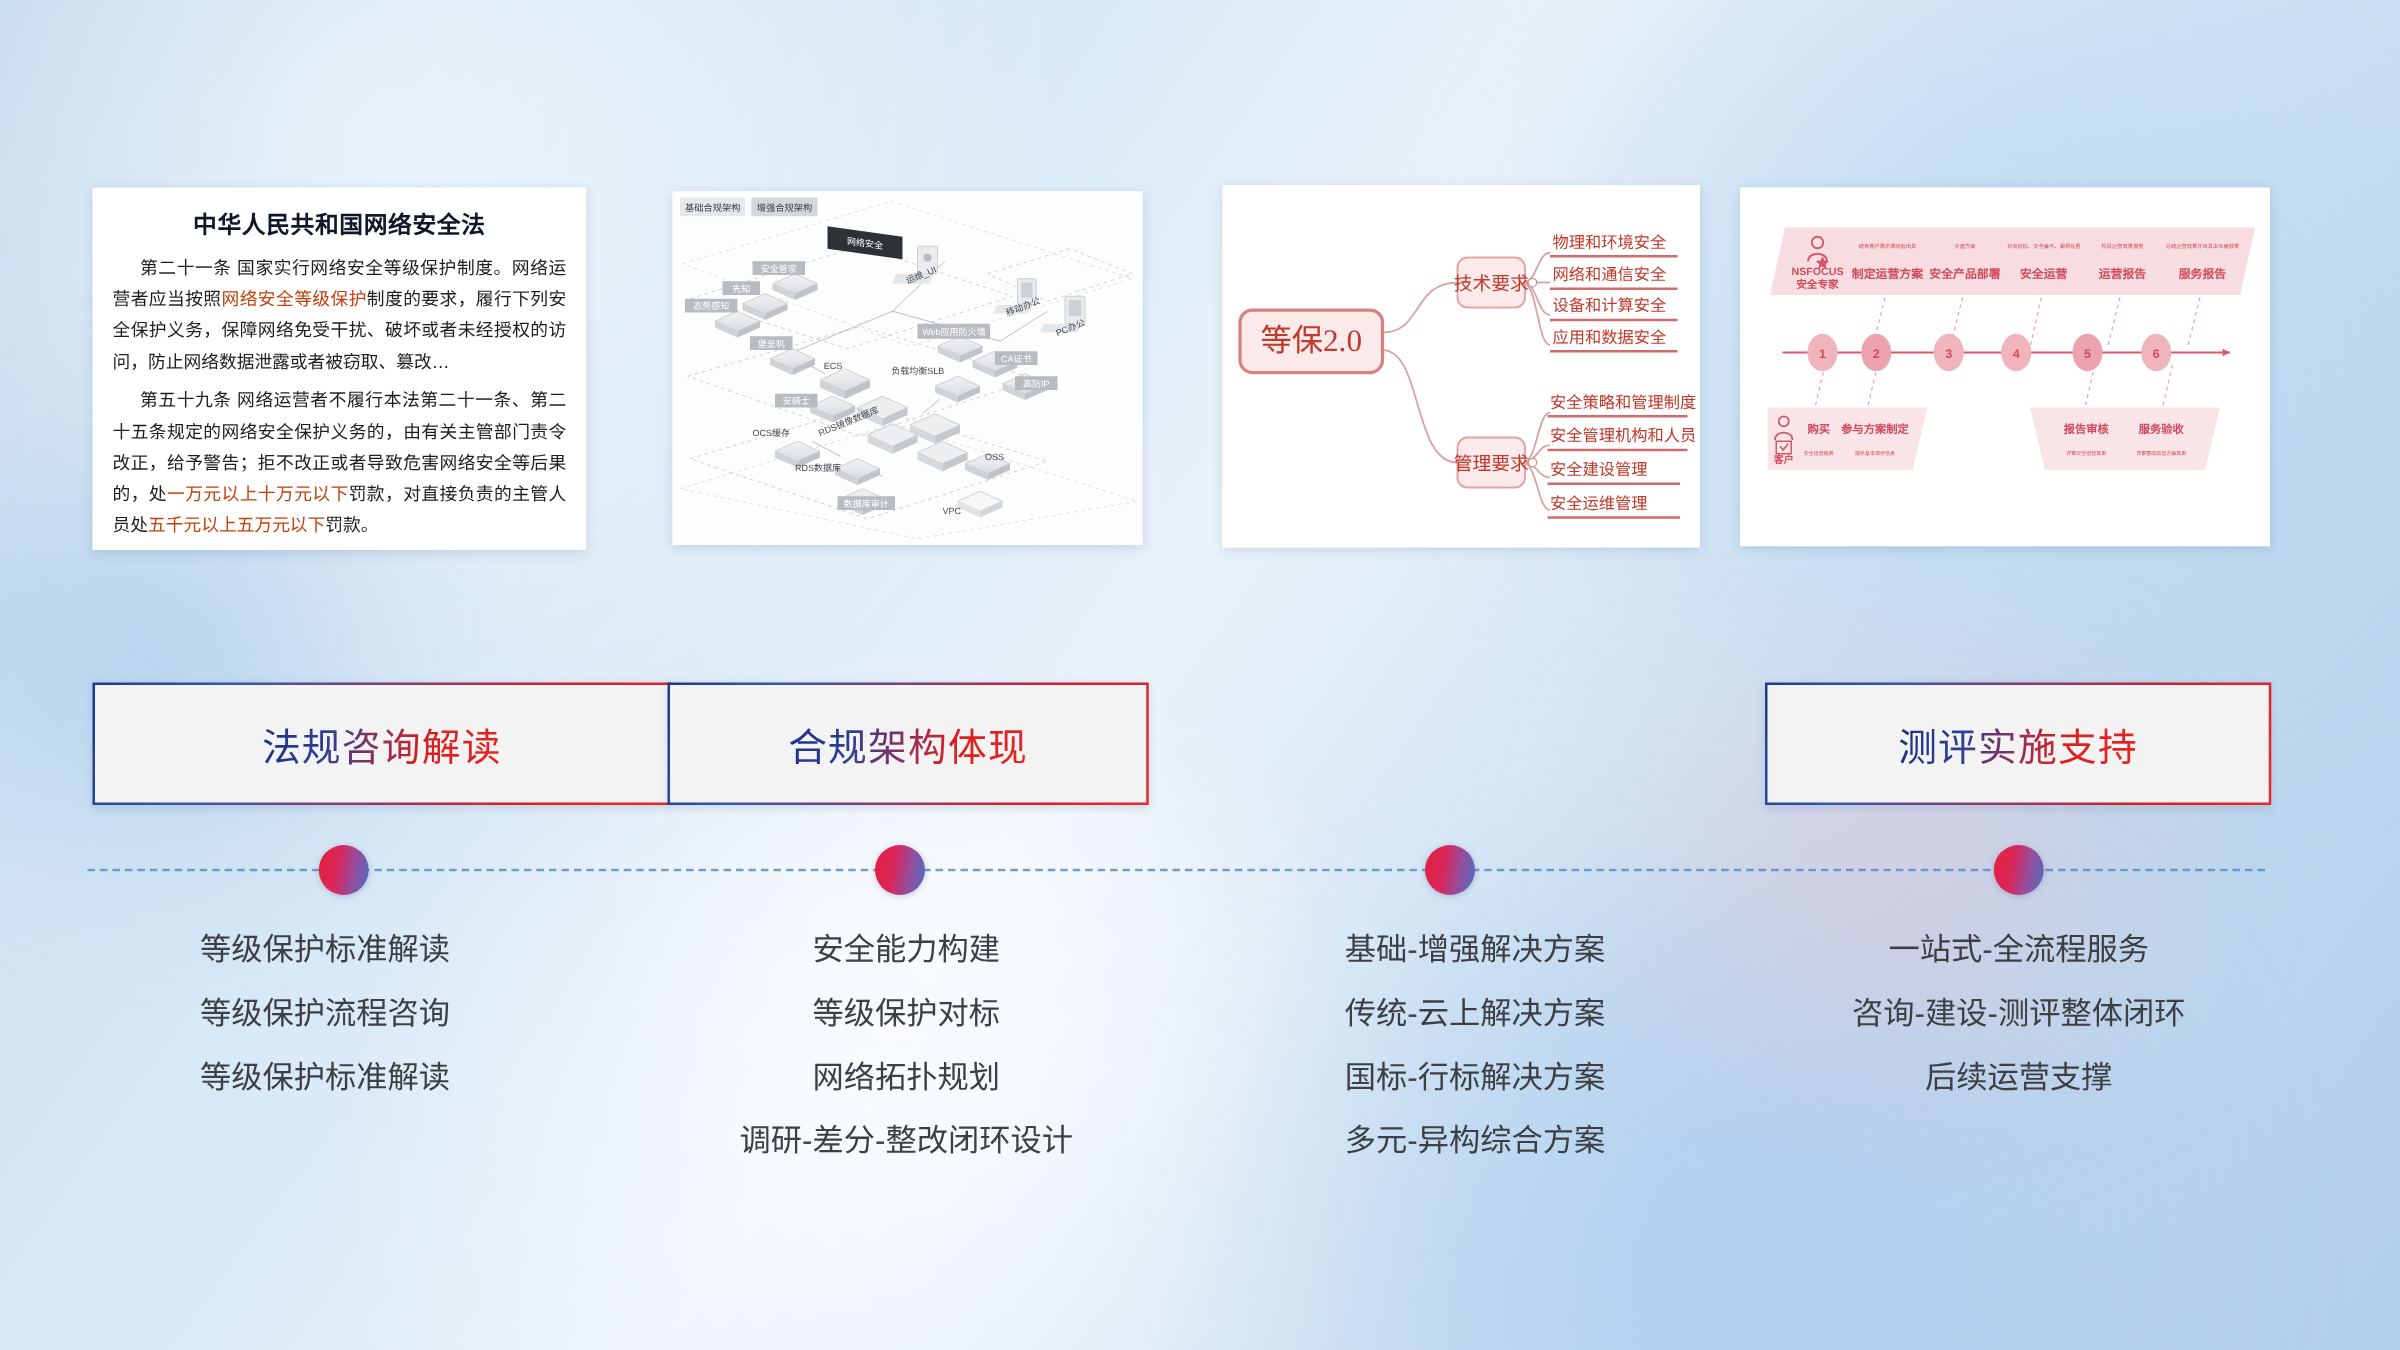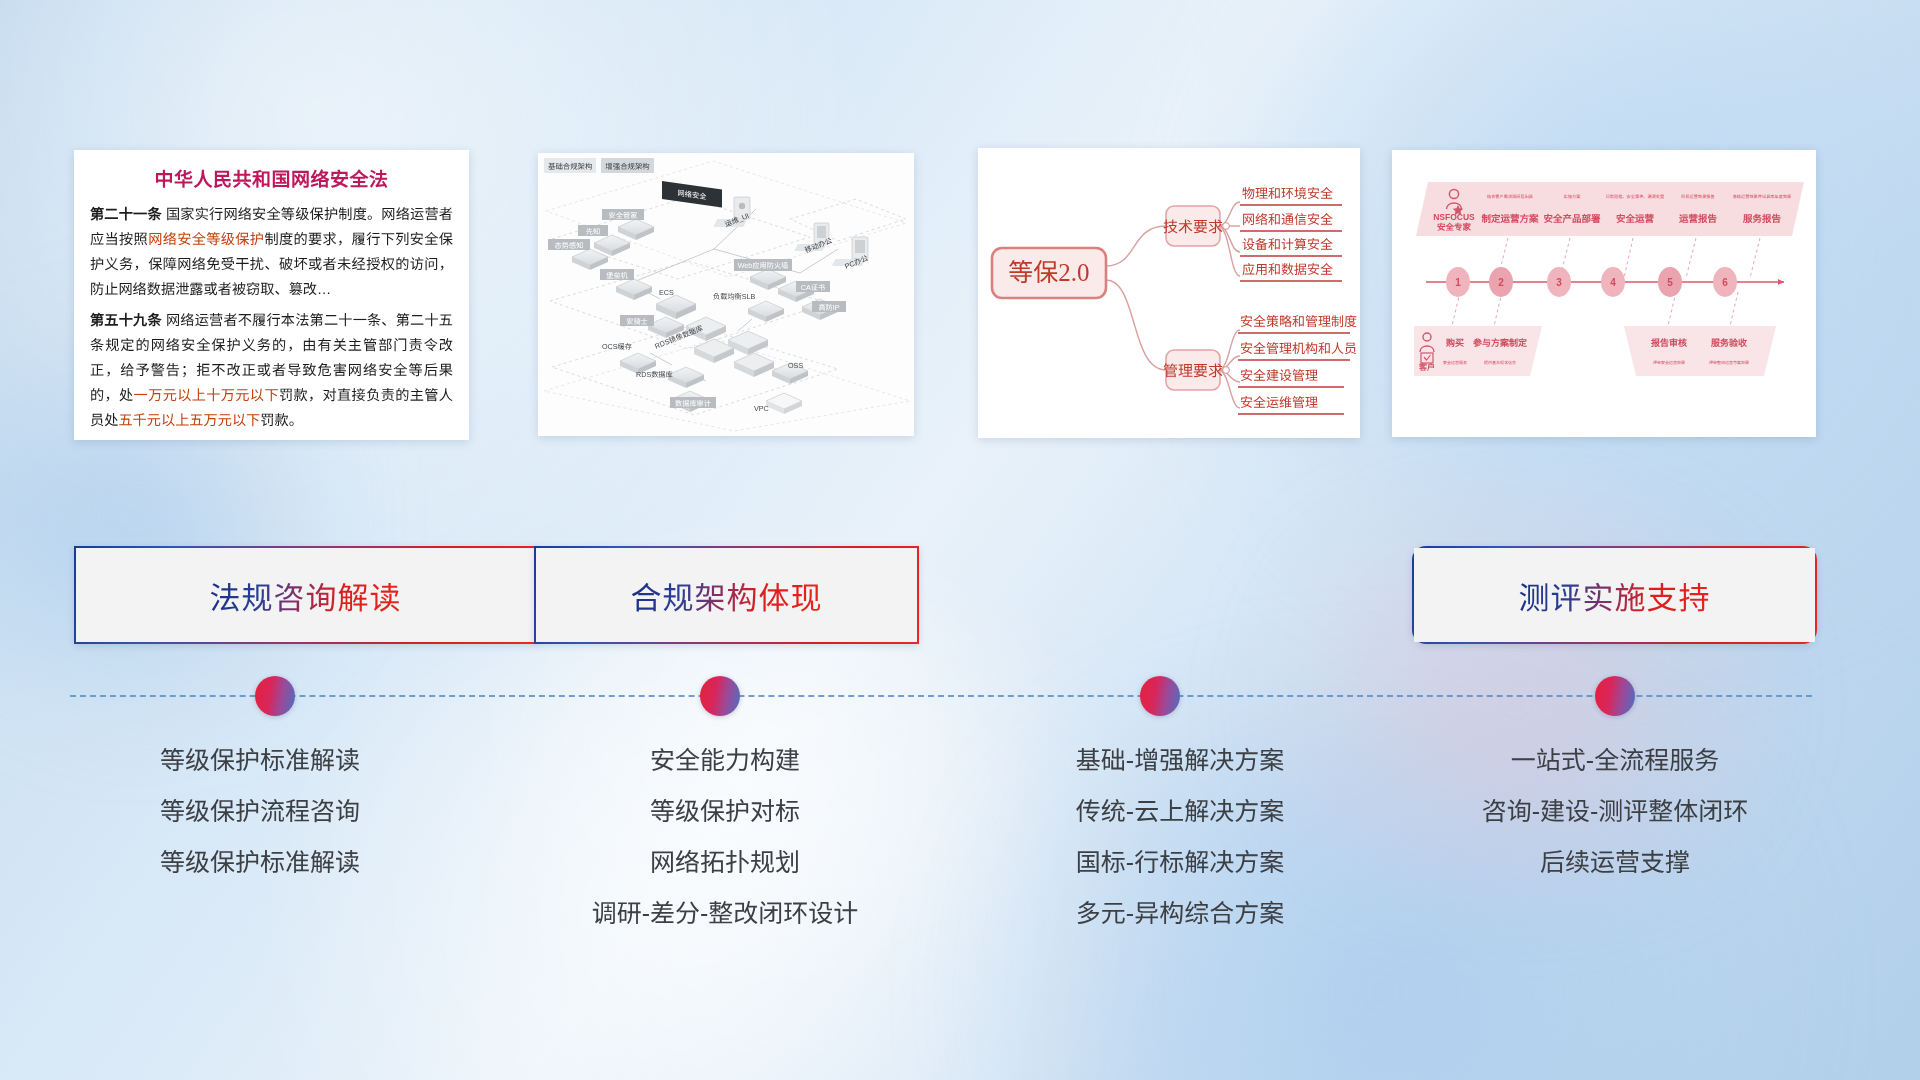--- a/index.html
+++ b/index.html
@@ -32,23 +32,23 @@
   
   .cards{position:absolute;left:0;top:0;width:1920px;height:470px;}
   .card{position:absolute;background:#fff;box-shadow:0 2px 9px rgba(40,70,110,.16);overflow:hidden;}
   .card.c1{left:74px;  top:150px; width:395px; height:290px;}
   .card.c2{left:538px; top:153px; width:376px; height:283px;}
   .card.c3{left:978px; top:148px; width:382px; height:290px;}
   .card.c4{left:1392px;top:150px; width:424px; height:287px;}
 
   
   .law{padding:14px 16px 8px 16px;box-sizing:border-box;height:100%;}
-  .law-title{text-align:center;font-weight:bold;font-size:19px;color:#be185d;letter-spacing:.5px;margin-bottom:11px;}
+  .law-title{text-align:center;font-weight:bold;font-size:19px;color:#0f172a;letter-spacing:.5px;margin-bottom:11px;}
   .law-p{font-size:14.2px;line-height:25px;color:#1d1d1d;text-align:justify;margin:0 0 6px 0;}
-  .law-p b{font-weight:bold;}
+  .law-p b{font-weight:normal;margin-left:22px;}
   .law-p .rd{color:#c2410c;}
 
   
   .arch{position:relative;width:100%;height:100%;background:#fdfdfd;}
   .arch .tabs{position:absolute;left:6px;top:5px;display:flex;gap:5px;}
   .arch .tab{font-size:7.4px;color:#3c4044;background:#e6e9ec;padding:2px 4px;border-radius:1px;white-space:nowrap;}
   .arch .tab.sel{background:#d4d8dc;}
   .arch svg{position:absolute;inset:0;}
   .lbl{font-size:7.2px;fill:#44484c;font-family:"Liberation Sans",sans-serif;}
   .lbl-w{font-size:7.2px;fill:#fff;font-family:"Liberation Sans",sans-serif;}
@@ -67,21 +67,21 @@
     box-shadow:0 2px 7px rgba(40,70,110,.15);}
   .headbox-inner{background:#f3f3f3;width:100%;height:100%;
     display:flex;align-items:center;justify-content:center;}
   .head-text{font-size:31px;font-weight:500;letter-spacing:1px;
     background:linear-gradient(100deg,#1b2f86 0%,#2a3f94 26%,#8e2f5c 48%,#d9201f 68%,#e8241f 100%);
     -webkit-background-clip:text;background-clip:text;color:transparent;
     -webkit-text-fill-color:transparent;white-space:nowrap;}
   .hb1{left:74px;  top:546px; width:463px; height:98px;}
   .hb2{left:534px; top:546px; width:385px; height:98px;}
   .hb3{left:978px; top:546px; width:392px; height:98px;}
-  .hb4{left:1412px;top:546px; width:405px; height:98px;border-radius:14px;}
+  .hb4{left:1412px;top:546px; width:405px; height:98px;}
 
   
   .tl-line{position:absolute;left:70px;top:695px;width:1742px;height:0;
     border-top:2.5px dashed #5b8fc9;opacity:.85;}
   .tl-dot{position:absolute;top:676px;width:40px;height:40px;border-radius:50%;
     background:linear-gradient(100deg,#e5203c 0%,#d9265a 38%,#9a4a9a 66%,#4d6fc0 100%);
     box-shadow:0 1px 5px rgba(60,60,120,.25);}
   .d1{left:255px;} .d2{left:700px;} .d3{left:1140px;} .d4{left:1595px;}
 
   

